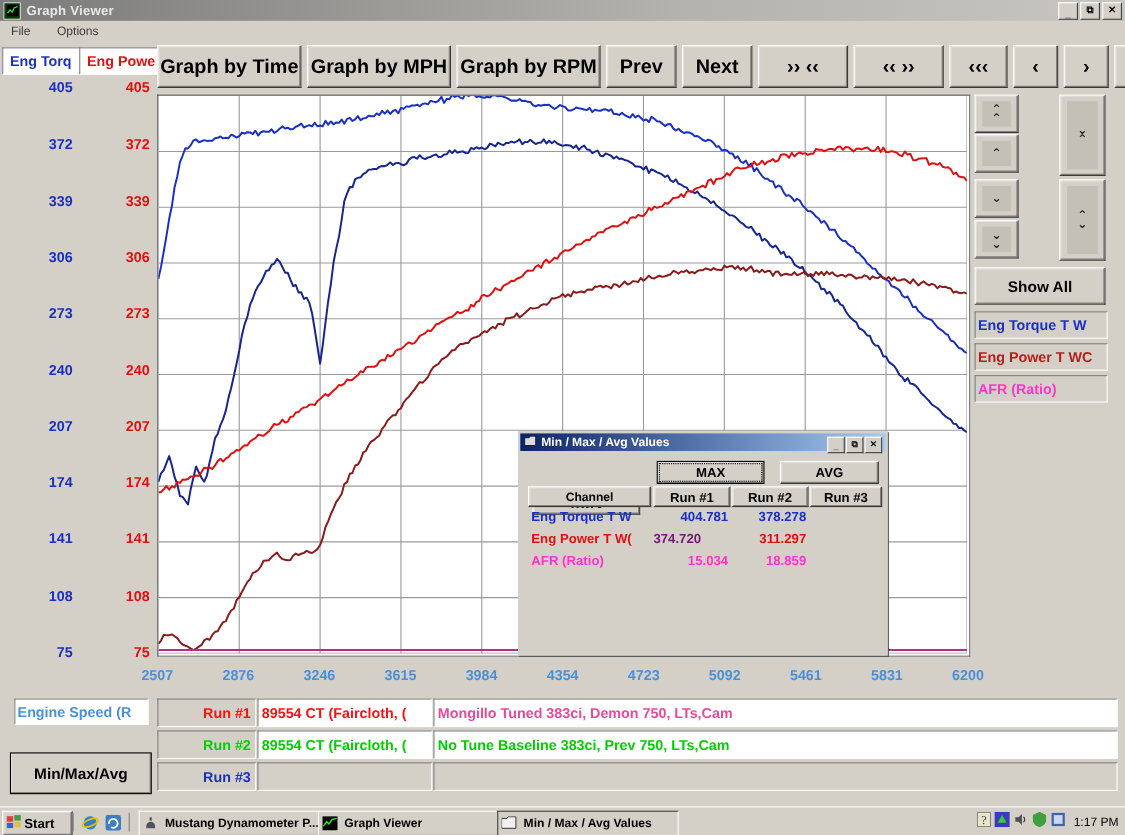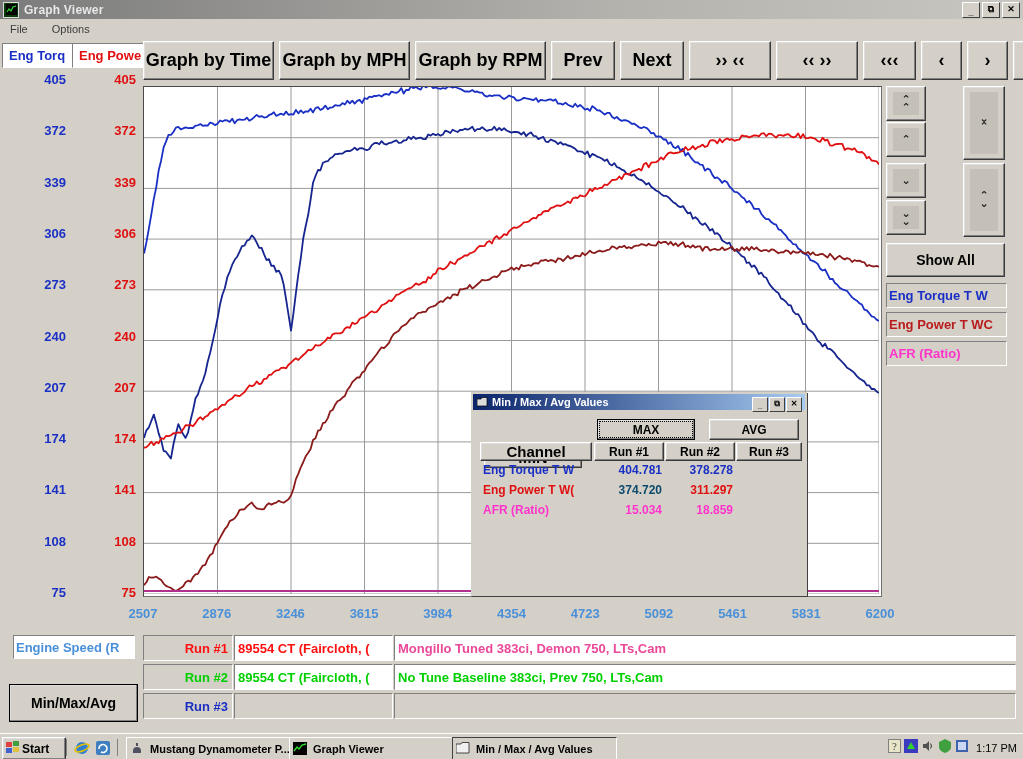--- a/index.html
+++ b/index.html
@@ -265,32 +265,32 @@
         <div class="dlg-tb-btn" style="line-height:16px;">_</div>
         <div class="dlg-tb-btn">⧉</div>
         <div class="dlg-tb-btn">✕</div>
       </div>
     </div>
 
     <div class="btn" style="position:absolute;left:11px;top:25px;width:96px;height:19px;font-size:16px;margin-top:28px;">MIN</div>
     <div class="btn" style="position:absolute;left:124px;top:25px;width:96px;height:19px;font-size:12px;outline:1px dotted #000;outline-offset:-3px;border-color:#000 #000 #000 #000;">MAX</div>
     <div class="btn" style="position:absolute;left:236px;top:25px;width:88px;height:19px;font-size:12px;">AVG</div>
 
-    <div class="btn" style="position:absolute;left:7px;top:48px;width:110px;height:17px;font-size:15px;">Channel</div>
+    <div class="btn" style="position:absolute;left:7px;top:48px;width:110px;height:17px;font-size:11px;">Channel</div>
     <div class="btn" style="position:absolute;left:121px;top:48px;width:68px;height:17px;font-size:12px;">Run #1</div>
     <div class="btn" style="position:absolute;left:192px;top:48px;width:68px;height:17px;font-size:12px;">Run #2</div>
     <div class="btn" style="position:absolute;left:263px;top:48px;width:64px;height:17px;font-size:12px;">Run #3</div>
 
     <div id="dlg-rows">
         <div class="dlg-row" style="left: 10px; top: 69px; width: 112px; color: rgb(26, 47, 196); overflow: hidden;">Eng Torque T W</div>
         <div class="dlg-row" style="left: 121px; top: 69px; width: 68px; text-align: right; padding-right: 4px; color: rgb(26, 47, 196);">404.781</div>
         <div class="dlg-row" style="left: 192px; top: 69px; width: 68px; text-align: right; padding-right: 4px; color: rgb(26, 47, 196);">378.278</div>
         <div class="dlg-row" style="left: 263px; top: 69px; width: 64px; text-align: right; padding-right: 4px; color: rgb(26, 47, 196);"></div>
         <div class="dlg-row" style="left: 10px; top: 89px; width: 112px; color: rgb(224, 16, 16); overflow: hidden;">Eng Power T W(</div>
-        <div class="dlg-row" style="left: 121px; top: 89px; width: 68px; text-align: right; padding-right: 4px; color: #0c4a6e;">374.720</div>
+        <div class="dlg-row" style="left: 121px; top: 89px; width: 68px; padding-right: 4px; color: #701a75;">374.720</div>
         <div class="dlg-row" style="left: 192px; top: 89px; width: 68px; text-align: right; padding-right: 4px; color: rgb(224, 16, 16);">311.297</div>
         <div class="dlg-row" style="left: 263px; top: 89px; width: 64px; text-align: right; padding-right: 4px; color: rgb(224, 16, 16);"></div>
         <div class="dlg-row" style="left: 10px; top: 109px; width: 112px; color: rgb(255, 51, 204); overflow: hidden;">AFR (Ratio)</div>
         <div class="dlg-row" style="left: 121px; top: 109px; width: 68px; text-align: right; padding-right: 4px; color: rgb(255, 51, 204);">15.034</div>
         <div class="dlg-row" style="left: 192px; top: 109px; width: 68px; text-align: right; padding-right: 4px; color: rgb(255, 51, 204);">18.859</div>
         <div class="dlg-row" style="left: 263px; top: 109px; width: 64px; text-align: right; padding-right: 4px; color: rgb(255, 51, 204);"></div>
       </div>
   </div>
 
   <div class="taskbar">

